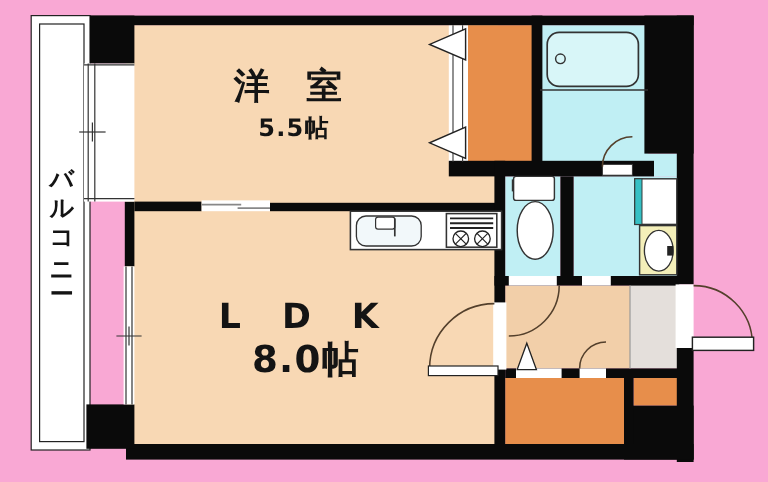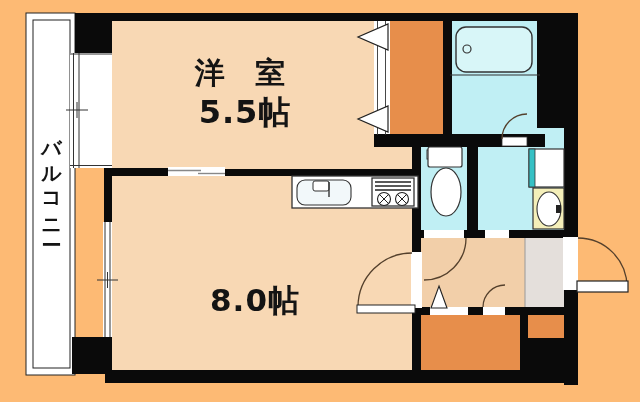--- a/index.html
+++ b/index.html
@@ -1,22 +1,22 @@
 <!DOCTYPE html>
 <html><head>
 <meta charset="utf-8">
 <style>
   html,body{margin:0;padding:0;background:#fff;}
-  #stage{position:relative;width:640px;height:402px;background:#fdba74;overflow:hidden;
+  #stage{position:relative;width:640px;height:402px;background:#f9a8d4;overflow:hidden;
          font-family:"DejaVu Sans","Liberation Sans",sans-serif;}
   #plan-svg{position:absolute;left:0;top:0;}
   .lbl{position:absolute;color:#141414;font-weight:bold;text-align:center;line-height:1;
        white-space:nowrap;pointer-events:none;}
   #t-room1{left:130px;top:58px;width:230px;font-size:30px;letter-spacing:10px;}
-  #t-size1{left:130px;top:96px;width:230px;font-size:32px;letter-spacing:1px;}
+  #t-size1{left:130px;top:96px;width:230px;font-size:20px;letter-spacing:1px;}
   #t-room2{left:140px;top:249px;width:230px;font-size:29px;letter-spacing:12px;}
   #t-size2{left:140px;top:285px;width:230px;font-size:31px;letter-spacing:1px;}
   #t-balcony{left:28px;top:126px;width:48px;font-size:20px;letter-spacing:4px;
              writing-mode:vertical-rl;text-orientation:upright;line-height:48px;}
 </style>
 </head>
 <body>
 
 <div id="stage">
   <svg id="plan-svg" width="640" height="402" viewBox="0 0 640 402">
@@ -154,15 +154,16 @@
     <line x1="525" y1="238" x2="525" y2="307" stroke="#999" stroke-width="1"></line>
 
     <g>
       <path d="M578,238 A49,49 0 0 1 627,287" fill="none" stroke="#54402c" stroke-width="1.3"></path>
       <rect x="577" y="281" width="51" height="11" fill="#ffffff" stroke="#222" stroke-width="1.2"></rect>
     </g>
   </svg>
 
   <div id="t-room1" class="lbl">洋 室</div>
   <div id="t-size1" class="lbl">5.5帖</div>
+  <div id="t-room2" class="lbl">L D K</div>
   <div id="t-size2" class="lbl">8.0帖</div>
   <div id="t-balcony" class="lbl">バルコニー</div>
 </div>
 
 </body></html>

